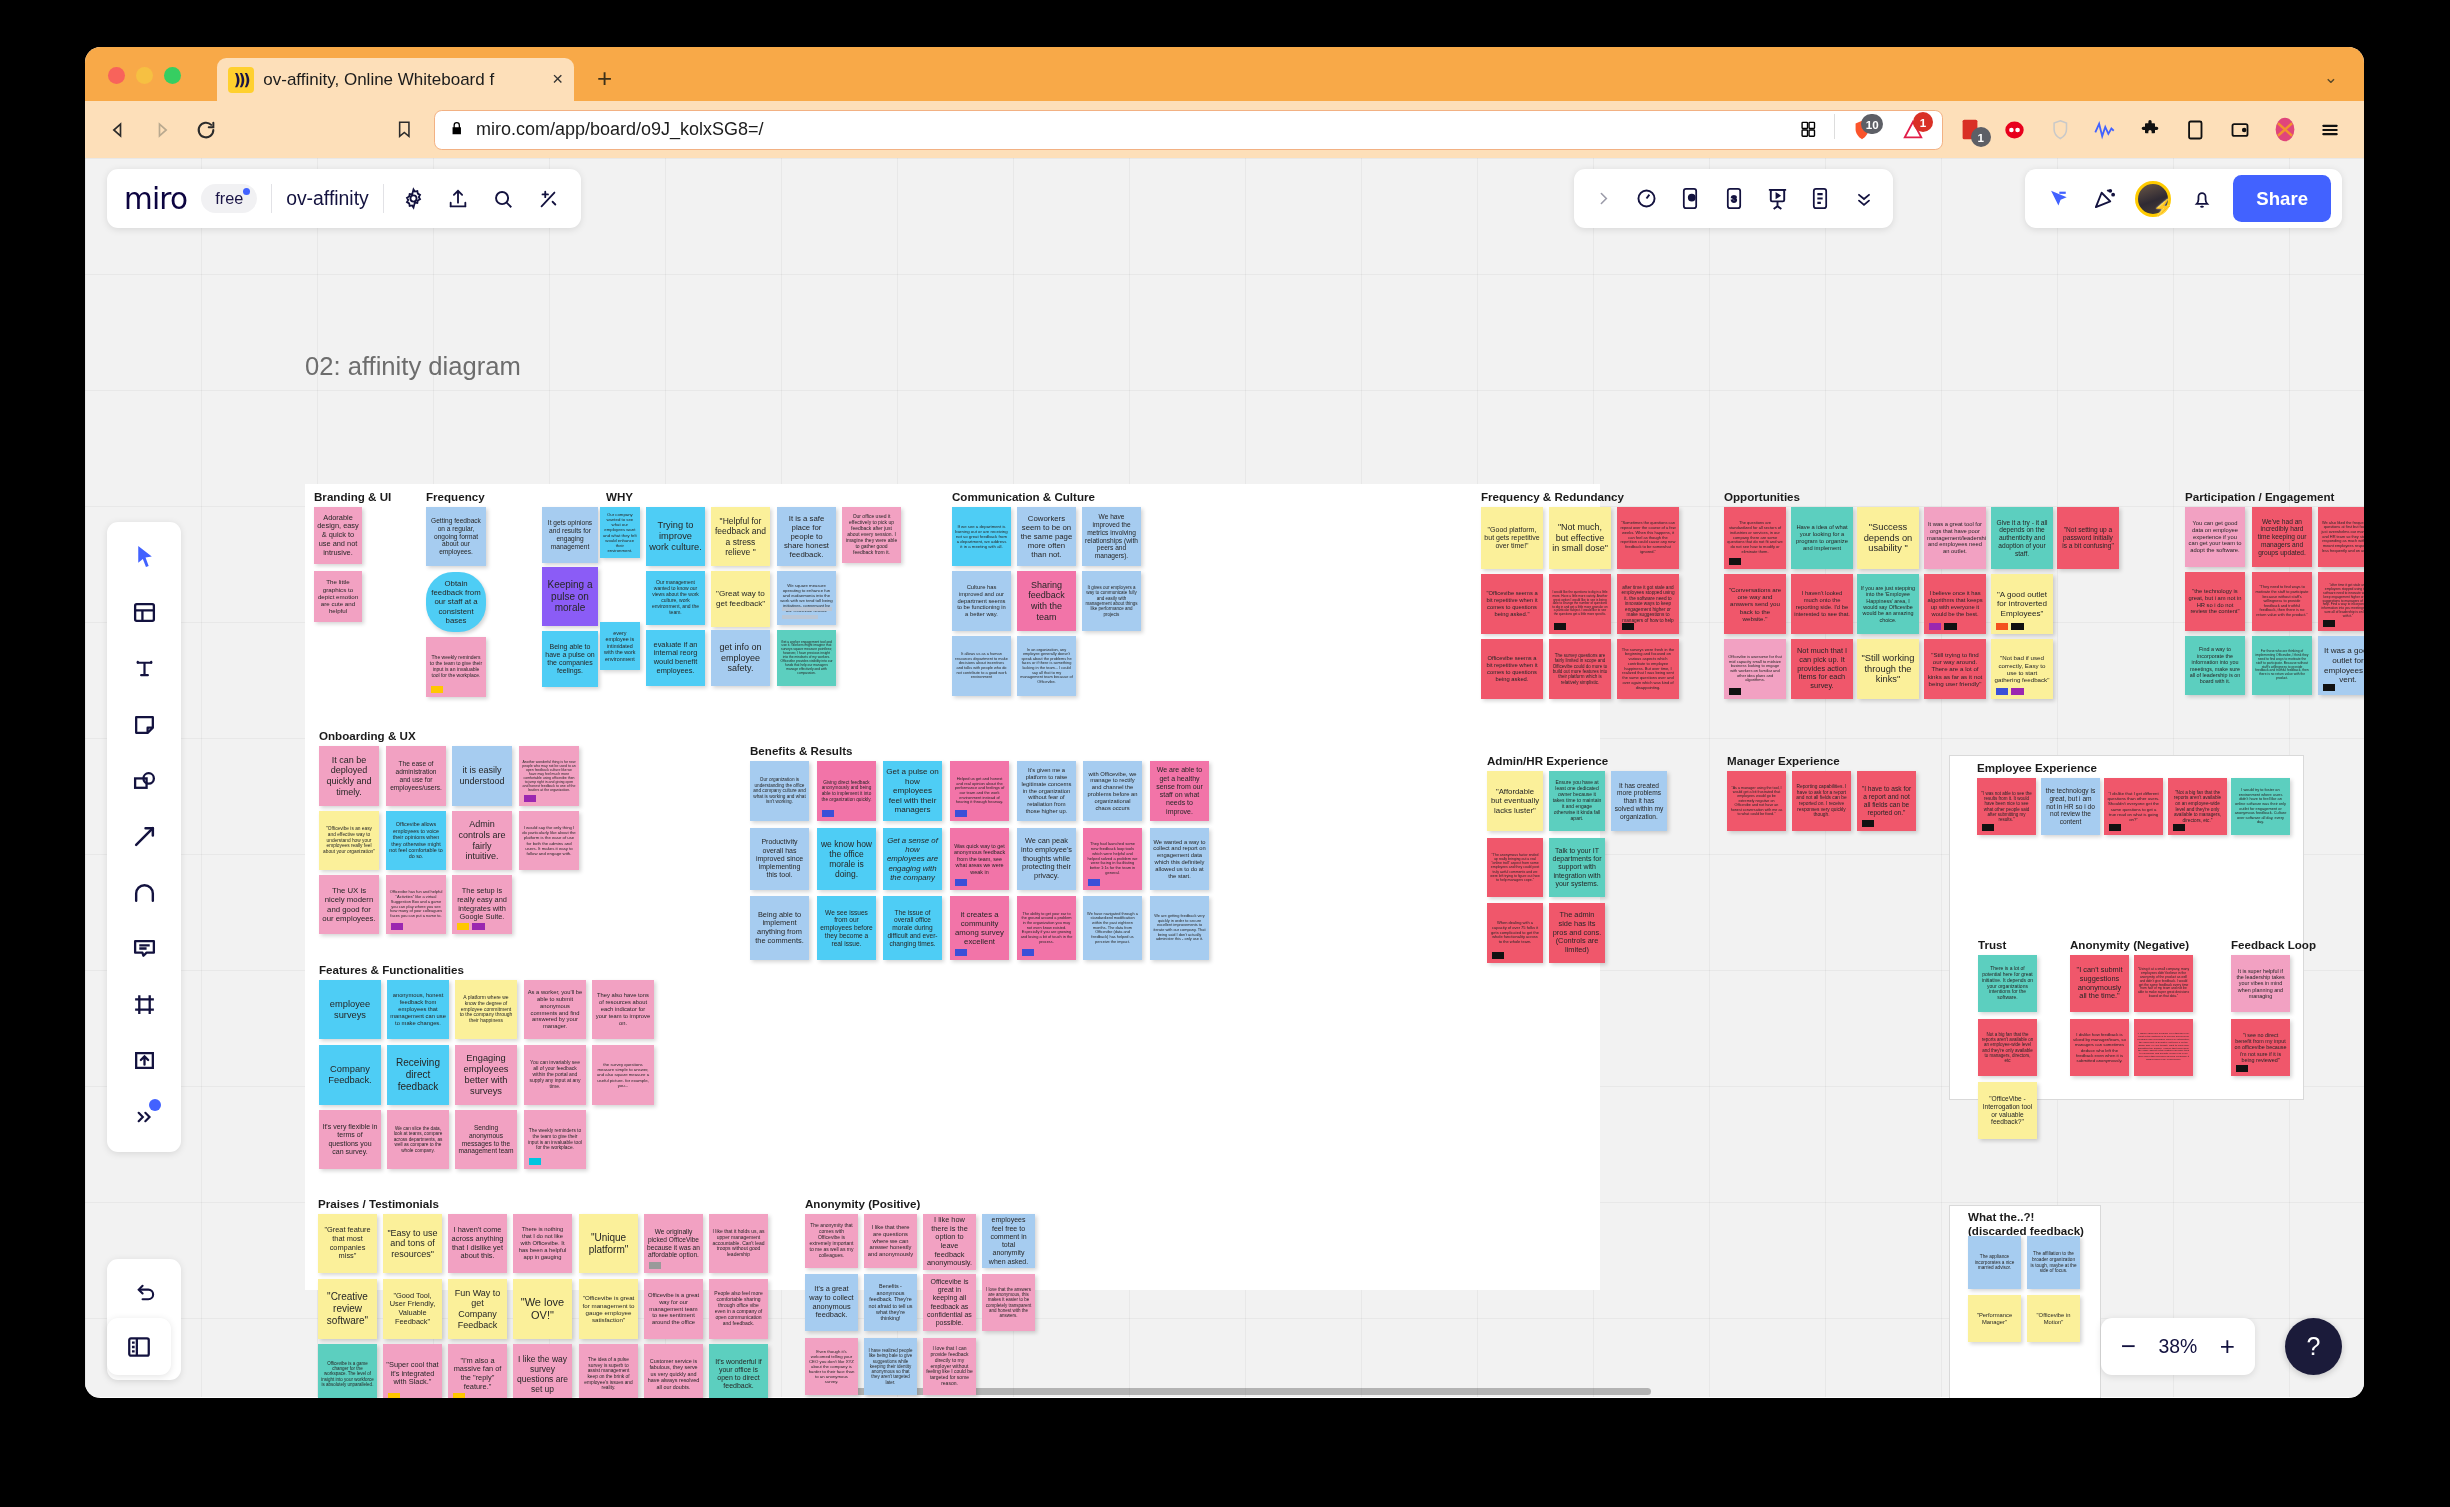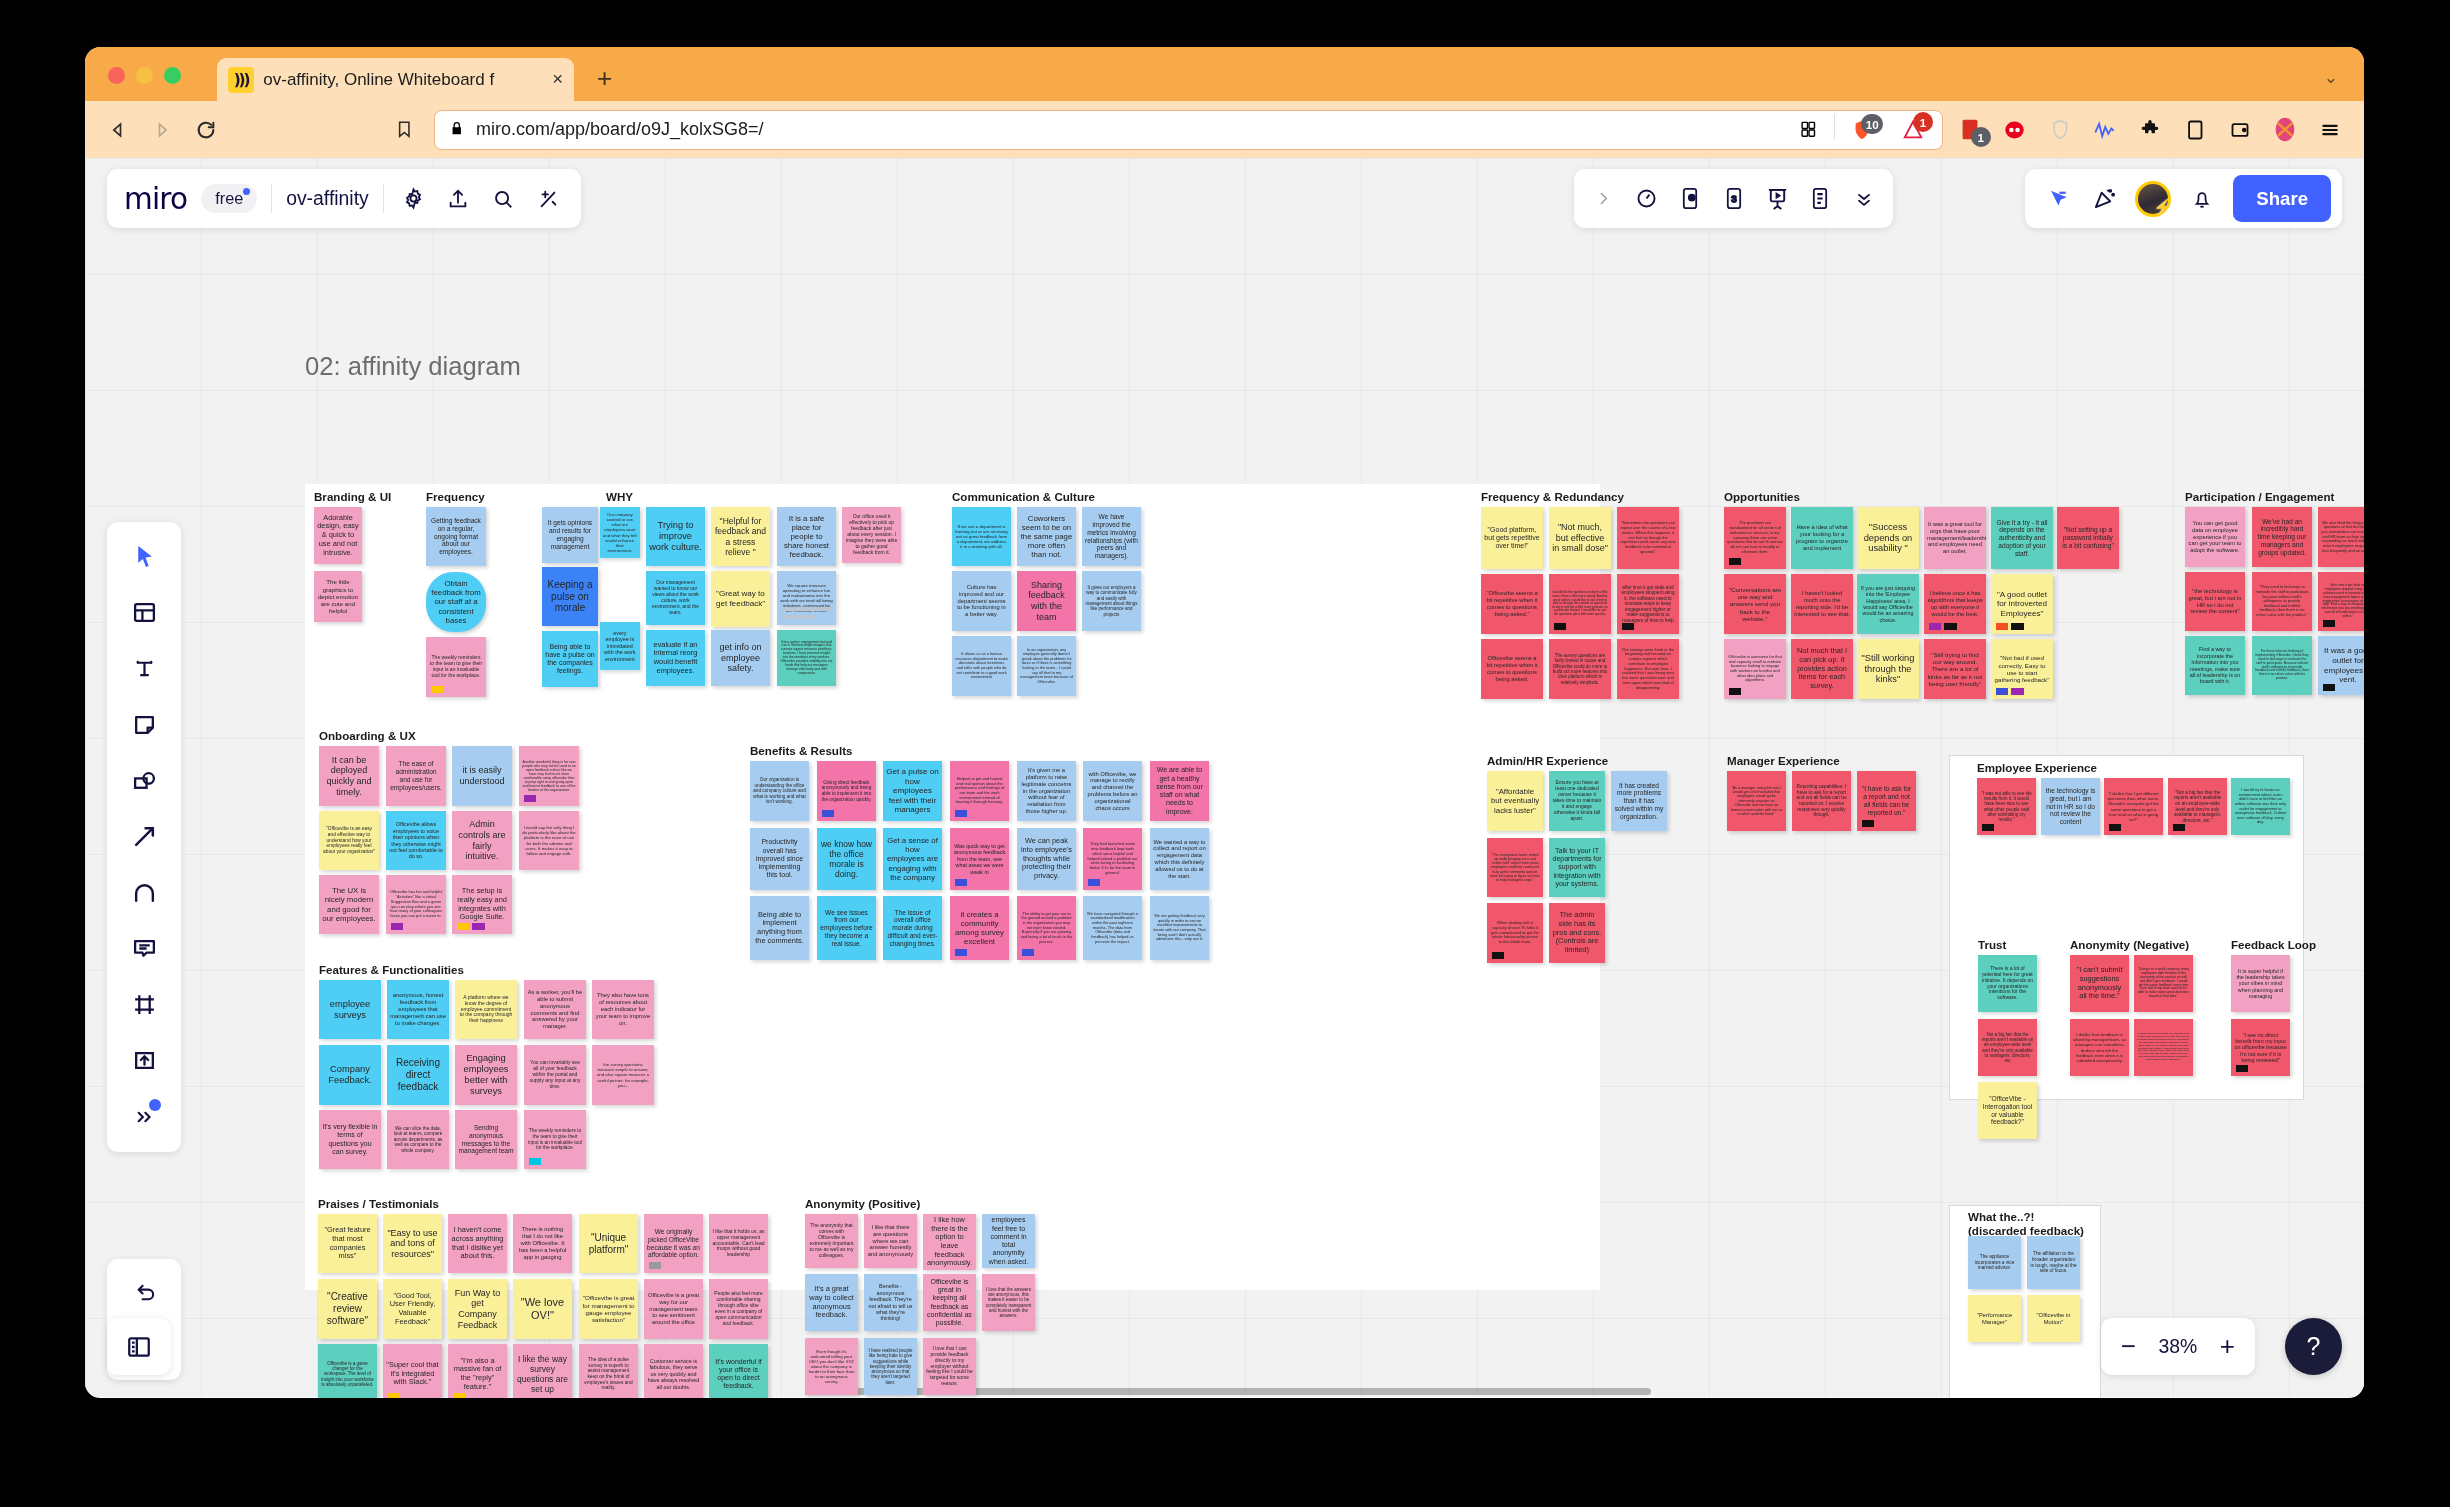--- a/index.html
+++ b/index.html
@@ -396,21 +396,21 @@
             <span class="body">The weekly reminders to the team to give their input is an invaluable tool for the workplace.</span>
             <div class="tag">
               <i style="background: rgb(255, 199, 0);"></i>
             </div>
           </div>
         </div>
         <div class="cluster" style="left: 457px; top: 349px;">
           <div class="note" style="left: 0px; top: 0px; width: 56px; height: 56px; background: rgb(166, 204, 240); font-size: 6.6px;">
             <span class="body">It gets opinions and results for engaging management</span>
           </div>
-          <div class="note" style="left: 0px; top: 60px; width: 56px; height: 59px; background: #3b82f6; font-size: 10px;">
+          <div class="note" style="left: 0px; top: 60px; width: 56px; height: 59px; background: #8b5cf6; font-size: 10px;">
             <span class="body">Keeping a pulse on morale</span>
           </div>
           <div class="note" style="left: 0px; top: 124px; width: 56px; height: 56px; background: rgb(78, 205, 245); font-size: 7px;">
             <span class="body">Being able to have a pulse on the companies feelings.</span>
           </div>
         </div>
         <div class="cluster" style="left: 521px; top: 349px;">
           <div class="cluster-title">WHY</div>
           <div class="note" style="left: -6.2px; top: 0px; width: 40px; height: 51px; background: rgb(78, 205, 245); font-size: 4.3px;">
             <span class="body">Our company wanted to see what our employees want and what they felt would enhance their environment.</span>
@@ -543,21 +543,21 @@
           </div>
           <div class="note" style="left: 67px; top: 67px; width: 59px; height: 62px; background: rgb(78, 205, 245); font-size: 8.5px;">
             <span class="body">we know how the office morale is doing.</span>
           </div>
           <div class="note" style="left: 67px; top: 135px; width: 59px; height: 64px; background: rgb(78, 205, 245); font-size: 6.6px;">
             <span class="body">We see issues from our employees before they become a real issue.</span>
           </div>
           <div class="note" style="left: 133px; top: 0px; width: 59px; height: 60px; background: rgb(78, 205, 245); font-size: 8.1px;">
             <span class="body">Get a pulse on how employees feel with their managers</span>
           </div>
-          <div class="note" style="left: 133px; top: 67px; width: 59px; height: 62px; background: rgb(78, 205, 245); font-size: 7.8px;">
+          <div class="note" style="left: 133px; top: 67px; width: 59px; height: 62px; background: rgb(78, 205, 245); font-size: 7.8px; font-style: italic;">
             <span class="body">Get a sense of how employees are engaging with the company</span>
           </div>
           <div class="note" style="left: 133px; top: 135px; width: 59px; height: 64px; background: rgb(78, 205, 245); font-size: 6.6px;">
             <span class="body">The issue of overall office morale during difficult and ever-changing times.</span>
           </div>
           <div class="note" style="left: 200px; top: 0px; width: 59px; height: 60px; background: rgb(242, 116, 168); font-size: 4px;">
             <span class="body">Helped us get and honest and real opinion about the performance and feelings of our team and the work environment instead of hearing it through hearsay.</span>
             <div class="tag">
               <i style="background: rgb(59, 79, 216);"></i>
             </div>

